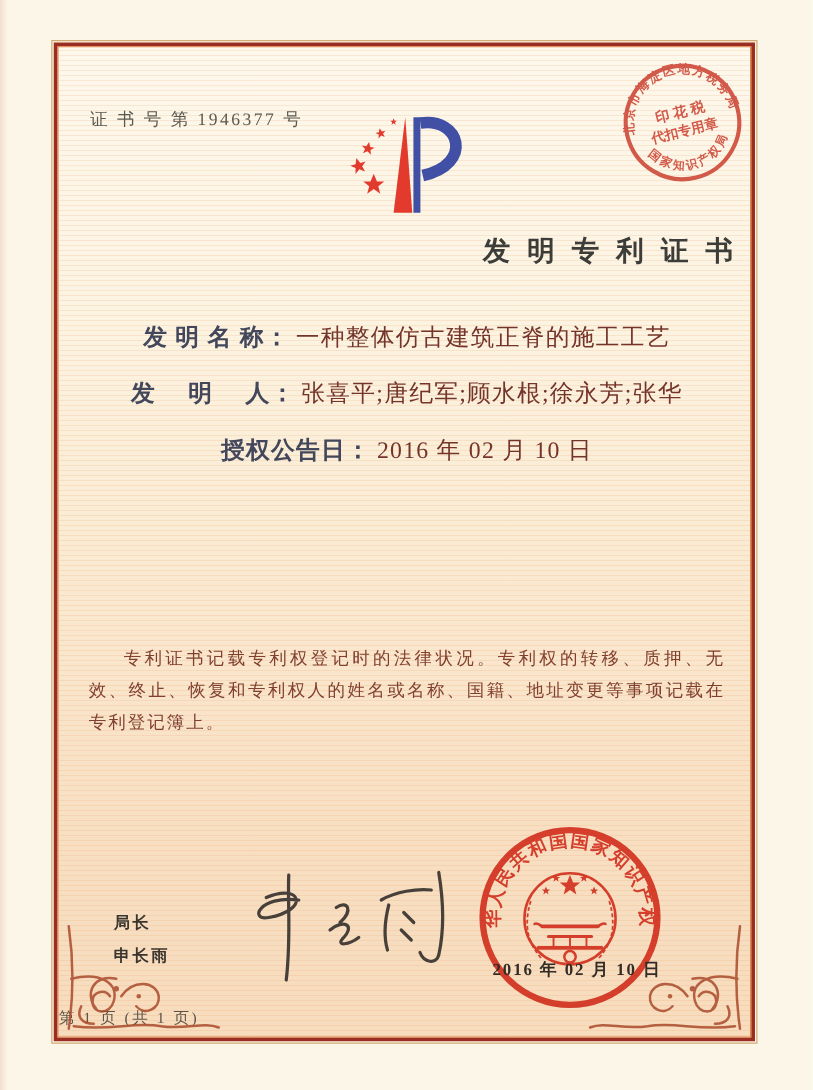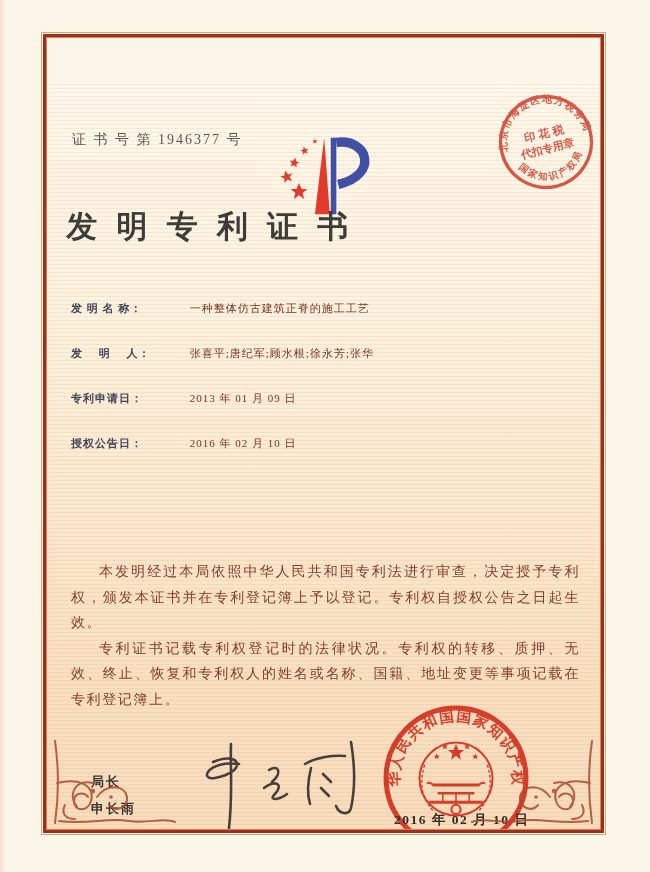--- a/index.html
+++ b/index.html
@@ -11,27 +11,26 @@
   
   .frame-outer{position:absolute;left:41px;top:32px;right:44px;bottom:37px;border:1px solid #d2ab72;padding:1px;box-sizing:border-box;}
   .frame-mid{width:100%;height:100%;border:3px solid #9c2d22;box-sizing:border-box;padding:0;}
   .frame-inner{width:100%;height:100%;border:1px solid #de8549;box-sizing:border-box;position:relative;}
   
   .panel{
     position:absolute;inset:0;overflow:hidden;
     background:
       repeating-linear-gradient(0deg, rgba(230,148,90,.16) 0 1px, rgba(255,255,255,0) 1px 4px),
       linear-gradient(180deg,#fdf8ec 0%,#fcf3e1 28%,#fae9d0 55%,#f8dfc2 80%,#f7dcbd 100%);
-    margin-top: 44px;
   }
   .cert-number{position:absolute;left:25px;top:49px;font-size:14px;color:#5b584e;letter-spacing:2px;}
   .logo{position:absolute;left:222px;top:52px;width:116px;height:84px;}
   .tax-stamp{position:absolute;left:447px;top:8px;width:104px;height:104px;transform:rotate(-14deg);opacity:.88;}
-  .cert-title{position:absolute;left:0;right:0;top:124px;text-align:left;font-size:31px;font-weight:bold;color:#3c3c39;letter-spacing:.62em;text-indent:.62em;}
-  .fields{position:absolute;left:24px;top:219px;right:20px;font-size:11px;}
+  .cert-title{position:absolute;left:0;right:0;top:148px;text-align:right;font-size:22px;font-weight:bold;color:#3c3c39;letter-spacing:.62em;text-indent:.62em;}
+  .fields{position:absolute;left:24px;top:219px;right:20px;font-size:19px;text-align:center;}
   .field-row{margin-bottom:25px;height:20px;white-space:nowrap;}
   .f-label{display:inline-block;min-width:116px;color:#43475c;font-weight:bold;letter-spacing:1px;}
   .f-value{color:#74342a;letter-spacing:1px;}
   .body-text{position:absolute;left:24px;right:20px;top:477px;font-size:14px;color:#81402e;letter-spacing:1.6px;line-height:25.5px;text-align:justify;}
   .body-text p{margin:0;text-indent:2em;}
   .signoff{position:absolute;left:44px;top:686px;font-family:"Liberation Sans","DejaVu Sans",sans-serif;font-weight:bold;color:#3a352e;font-size:13px;line-height:27px;letter-spacing:2px;}
   .signature{position:absolute;left:146px;top:650px;width:180px;height:105px;}
   .big-seal{position:absolute;left:333px;top:620px;width:152px;height:152px;opacity:.93;mix-blend-mode:multiply;}
   .seal-date{position:absolute;left:347px;top:729px;font-size:13.5px;font-weight:bold;color:#332c26;letter-spacing:1.5px;}
   .footer-page{position:absolute;left:0;right:0;top:768px;text-align:left;font-size:12.5px;color:#5c5349;letter-spacing:2px;}
@@ -91,31 +90,26 @@
           <div class="fields">
             <div class="field-row">
               <span class="f-label">发 明 名 称：</span>
               <span class="f-value">一种整体仿古建筑正脊的施工工艺</span>
             </div>
             <div class="field-row">
               <span class="f-label">发　 明　 人：</span>
               <span class="f-value">张喜平;唐纪军;顾水根;徐永芳;张华</span>
             </div>
             <div class="field-row">
-              <span class="f-label">专利申请日：</span>
-              <span class="f-value">2013 年 01 月 09 日</span>
-            </div>
-            <div class="field-row">
               <span class="f-label">授权公告日：</span>
               <span class="f-value">2016 年 02 月 10 日</span>
             </div>
           </div>
 
           <div class="body-text">
-            <p>本发明经过本局依照中华人民共和国专利法进行审查，决定授予专利权，颁发本证书并在专利登记簿上予以登记。专利权自授权公告之日起生效。</p>
             <p>专利证书记载专利权登记时的法律状况。专利权的转移、质押、无效、终止、恢复和专利权人的姓名或名称、国籍、地址变更等事项记载在专利登记簿上。</p>
           </div>
 
           <div class="signoff">
             <div>局长</div>
             <div>申长雨</div>
           </div>
 
           <svg class="signature" viewBox="0 0 180 105" aria-hidden="true">
             <g fill="none" stroke="#35302c" stroke-width="2.6" stroke-linecap="round" opacity=".9">

